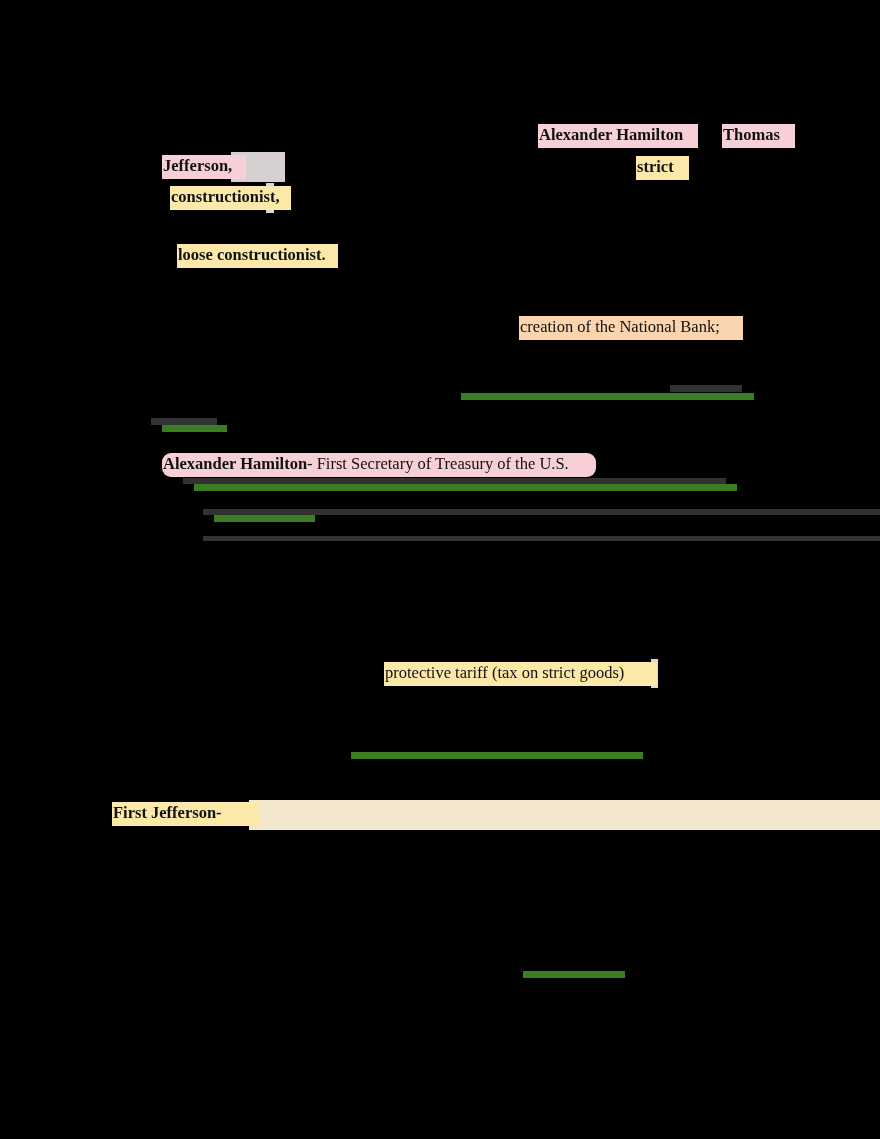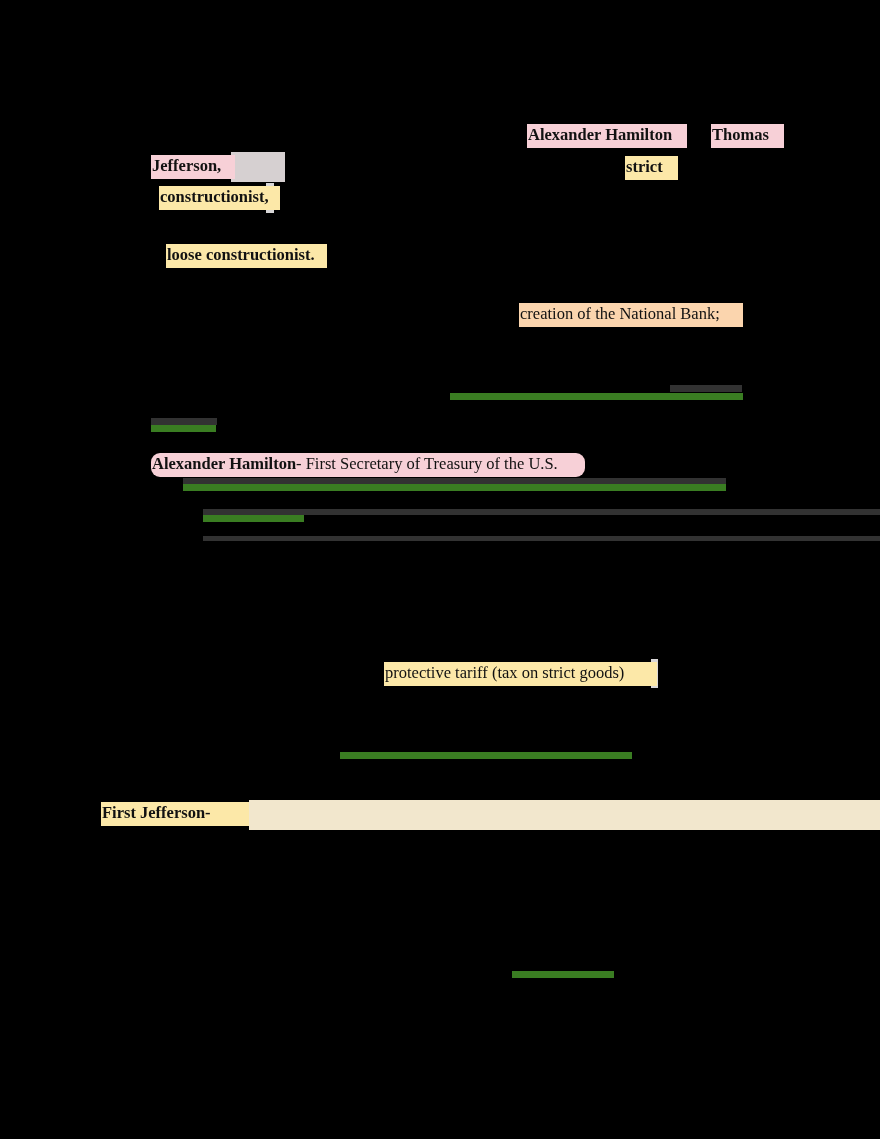--- a/index.html
+++ b/index.html
@@ -21,21 +21,21 @@
   .hl {
     position: absolute;
     white-space: nowrap;
     font-size: 16.5px;
     line-height: 1.0;
     color: #111111;
     padding: 3px 1px 4px 1px;
     box-sizing: border-box;
     letter-spacing: 0;
   }
-  .hl.bold   { font-weight: bold; }
+  .hl.bold   { font-weight: bold; margin-left: 11px; }
   .hl.pink   { background: #f7d0d7; }
   .hl.yellow { background: #fce8a8; }
   .hl.orange { background: #fbd5ae; }
   
   .hl.green {
     background: #3a7d22;
     color: #2f6a1b;
     font-weight: bold;
   }
   
@@ -63,21 +63,21 @@
       <div class="band beigeband" style="left: 249px; top: 800px; width: 631px; height: 30px;"></div>
       <div class="band" style="left: 651px; top: 659px; width: 7px; height: 29px;"></div>
     </div>
   <div id="highlights-layer">
       <div class="hl pink bold" style="left: 527px; top: 124px; min-width: 160px;">Alexander Hamilton</div>
       <div class="hl pink bold" style="left: 711px; top: 124px; min-width: 73px;">Thomas</div>
       <div class="hl pink bold" style="left: 151px; top: 155px; min-width: 84px;">Jefferson,</div>
       <div class="hl yellow bold" style="left: 625px; top: 156px; min-width: 53px;">strict</div>
       <div class="hl yellow bold" style="left: 159px; top: 186px; min-width: 121px;">constructionist,</div>
       <div class="hl yellow bold" style="left: 166px; top: 244px; min-width: 161px;">loose constructionist.</div>
-      <div class="hl orange" style="left: 519px; top: 303px; min-width: 224px;">creation of the National Bank;</div>
+      <div class="hl orange" style="left: 519px; top: 316px; min-width: 224px;">creation of the National Bank;</div>
       <div class="hl green bold" style="left: 450px; top: 393px; min-width: 293px;"></div>
       <div class="hl green bold" style="left: 151px; top: 425px; min-width: 65px;"></div>
       <div class="hl pink bold" style="left: 151px; top: 453px; min-width: 434px; border-radius: 9px;"><span style="font-weight: bold;">Alexander Hamilton</span><span style="font-weight: normal;">- First Secretary of Treasury of the U.S.</span></div>
       <div class="hl green bold" style="left: 183px; top: 484px; min-width: 543px;"></div>
       <div class="hl green bold" style="left: 203px; top: 515px; min-width: 101px;"></div>
       <div class="hl yellow" style="left: 384px; top: 662px; min-width: 273px;">protective tariff (tax on strict goods)</div>
       <div class="hl green bold" style="left: 340px; top: 752px; min-width: 292px;"></div>
       <div class="hl yellow bold" style="left: 101px; top: 802px; min-width: 148px;">First Jefferson-</div>
       <div class="hl green bold" style="left: 512px; top: 971px; min-width: 102px;"></div>
     </div>

